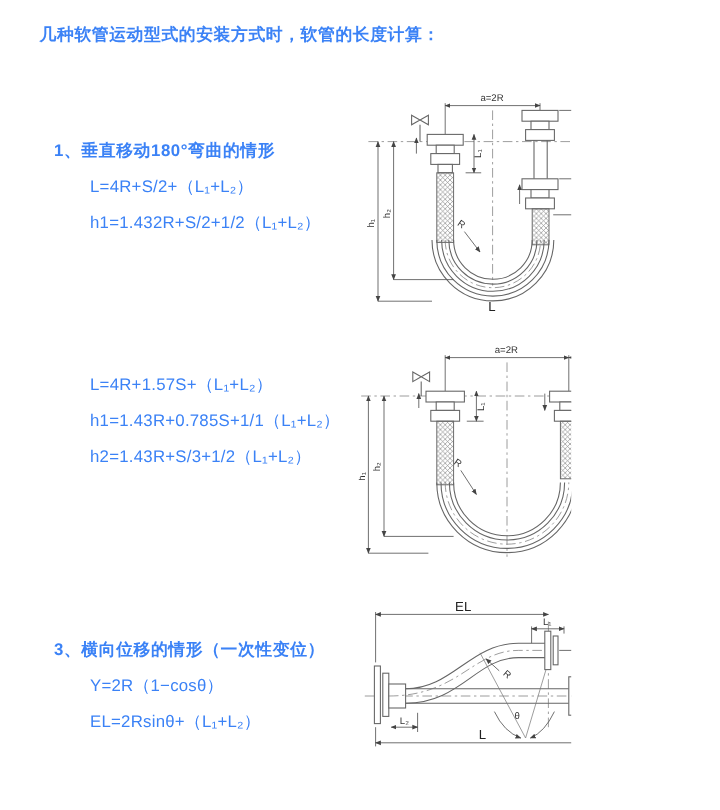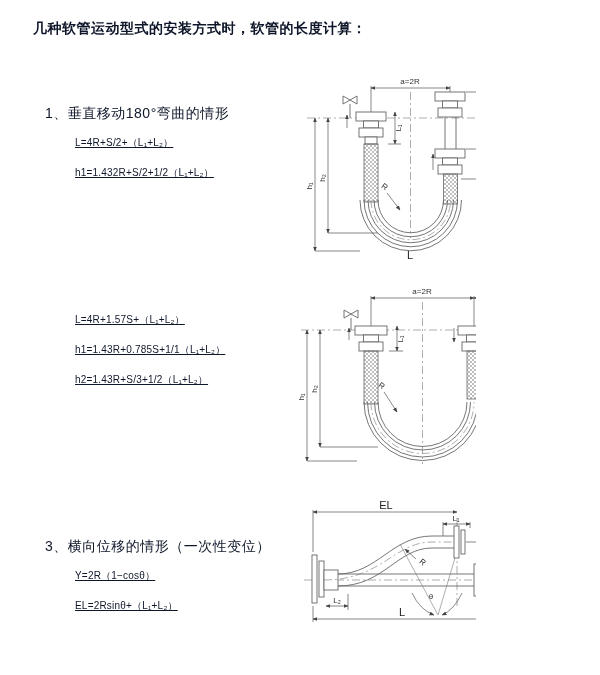--- a/index.html
+++ b/index.html
@@ -1,22 +1,22 @@
 <!DOCTYPE html>
 <html><head>
 <meta charset="utf-8">
 <style>
   html,body{margin:0;padding:0;background:#fff;}
   .page{position:relative;width:476px;height:675px;background:#ffffff;overflow:hidden;
-        font-family:"Liberation Sans","DejaVu Sans",sans-serif;color:#0f172a;}
+        font-family:"Liberation Sans","DejaVu Sans",sans-serif;color:#3b82f6;}
   .doc-title{position:absolute;left:33px;top:20px;font-size:14px;font-weight:700;letter-spacing:.5px;}
   .sec{position:absolute;left:45px;}
-  #sec1{top:101px}#sec2{top:305px}#sec3{top:534px}
-  .sec-heading{font-size:14px;font-weight:400;letter-spacing:.5px;margin:4px 0 5px 0;}
-  .formula{font-size:10px;line-height:30px;padding-left:30px;letter-spacing:.2px;white-space:nowrap;text-decoration:underline;}
+  #sec1{top:101px}#sec2{top:305px}#sec3{top:517px}
+  .sec-heading{font-size:14px;font-weight:700;letter-spacing:.5px;margin:16px 0 5px 0;}
+  .formula{font-size:14px;line-height:30px;padding-left:30px;letter-spacing:.2px;white-space:nowrap;}
   svg.diag{position:absolute;}
   #d1{left:303px;top:70px;}
   #d2{left:299px;top:282px;}
   #d3{left:302px;top:498px;}
   .ln{stroke:#666;stroke-width:.9;fill:none;}
   .thin{stroke:#777;stroke-width:.6;fill:none;}
   .dim{stroke:#555;stroke-width:.7;fill:none;}
   .cl{stroke:#777;stroke-width:.6;fill:none;stroke-dasharray:8 3 2 3;}
   .braid{fill:url(#braidpat);stroke:#666;stroke-width:.8;}
   .flg{fill:#fff;stroke:#666;stroke-width:.9;}

